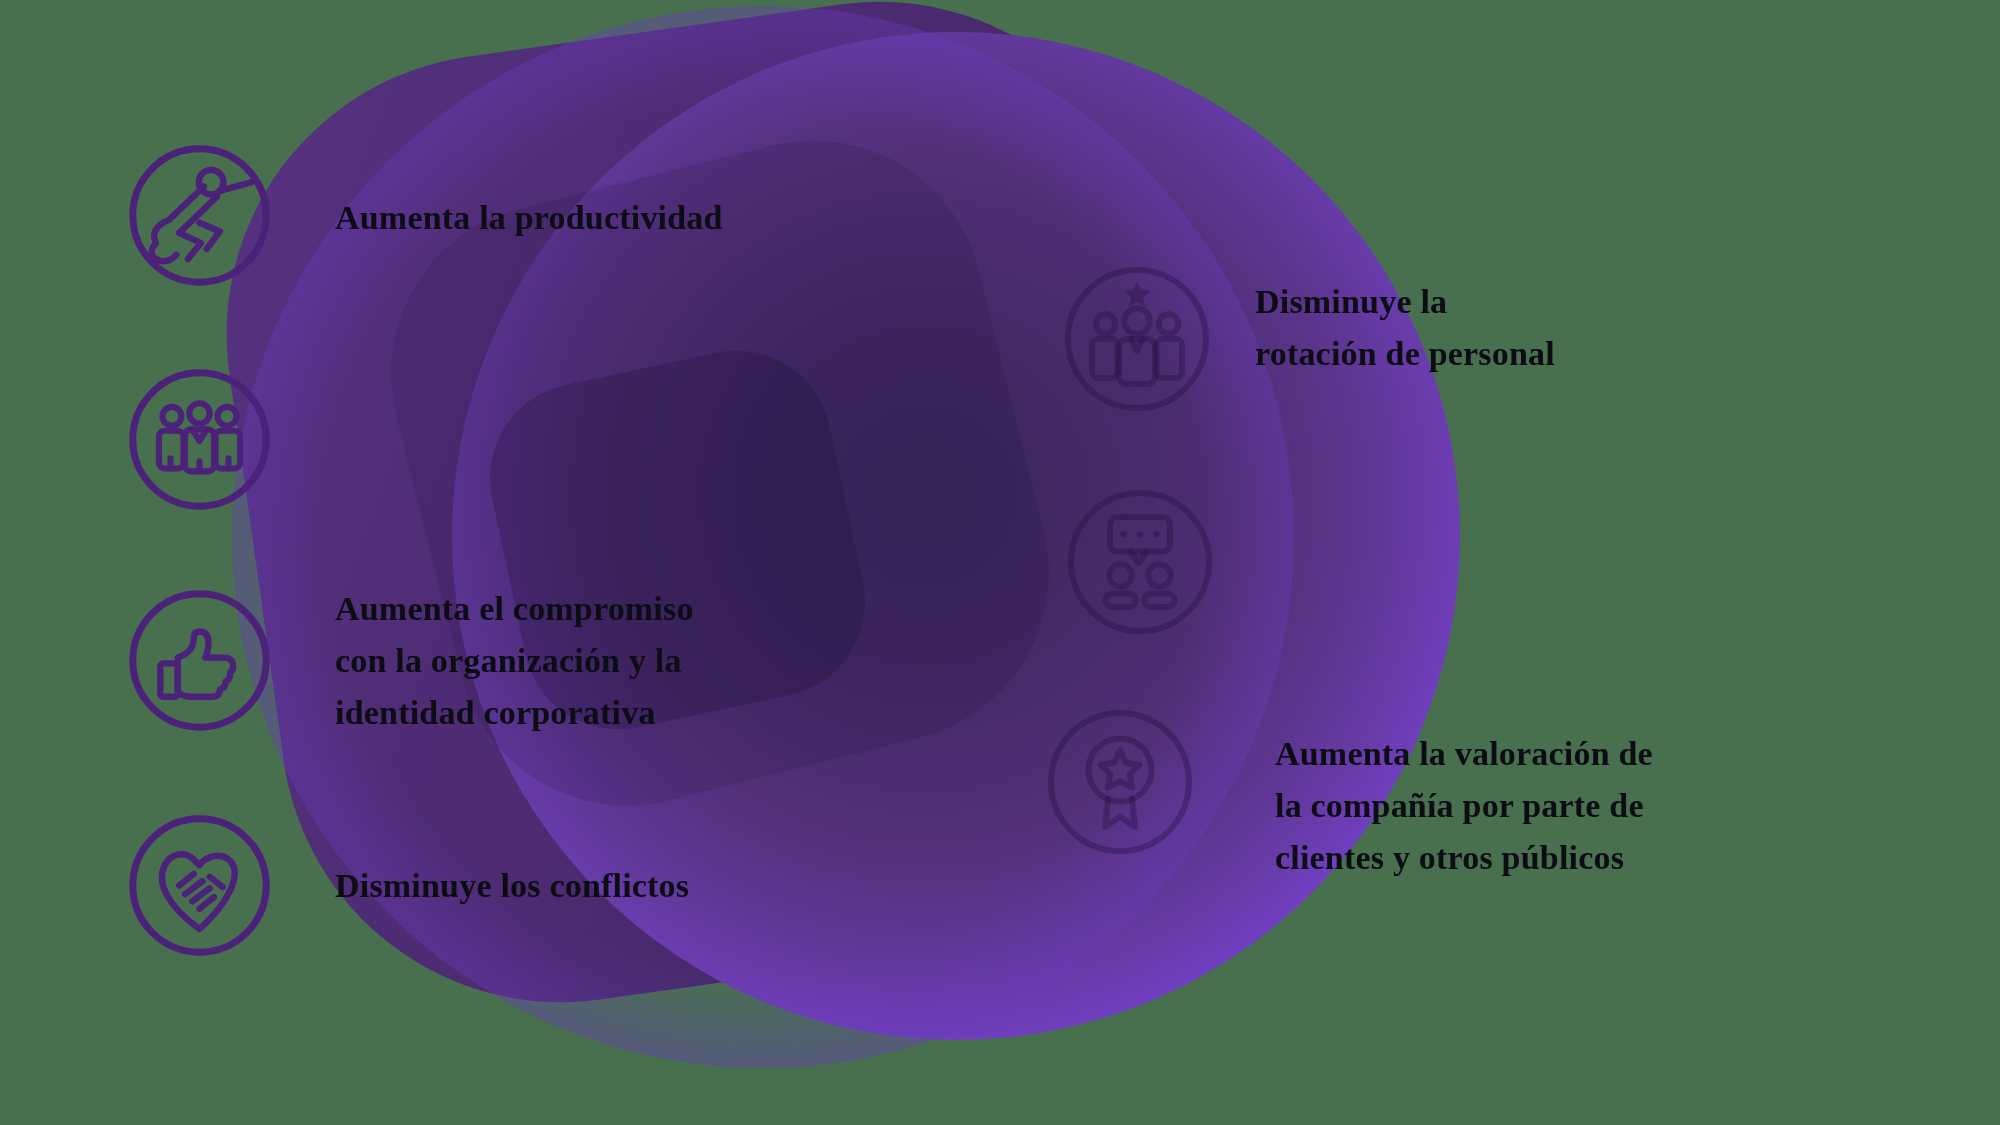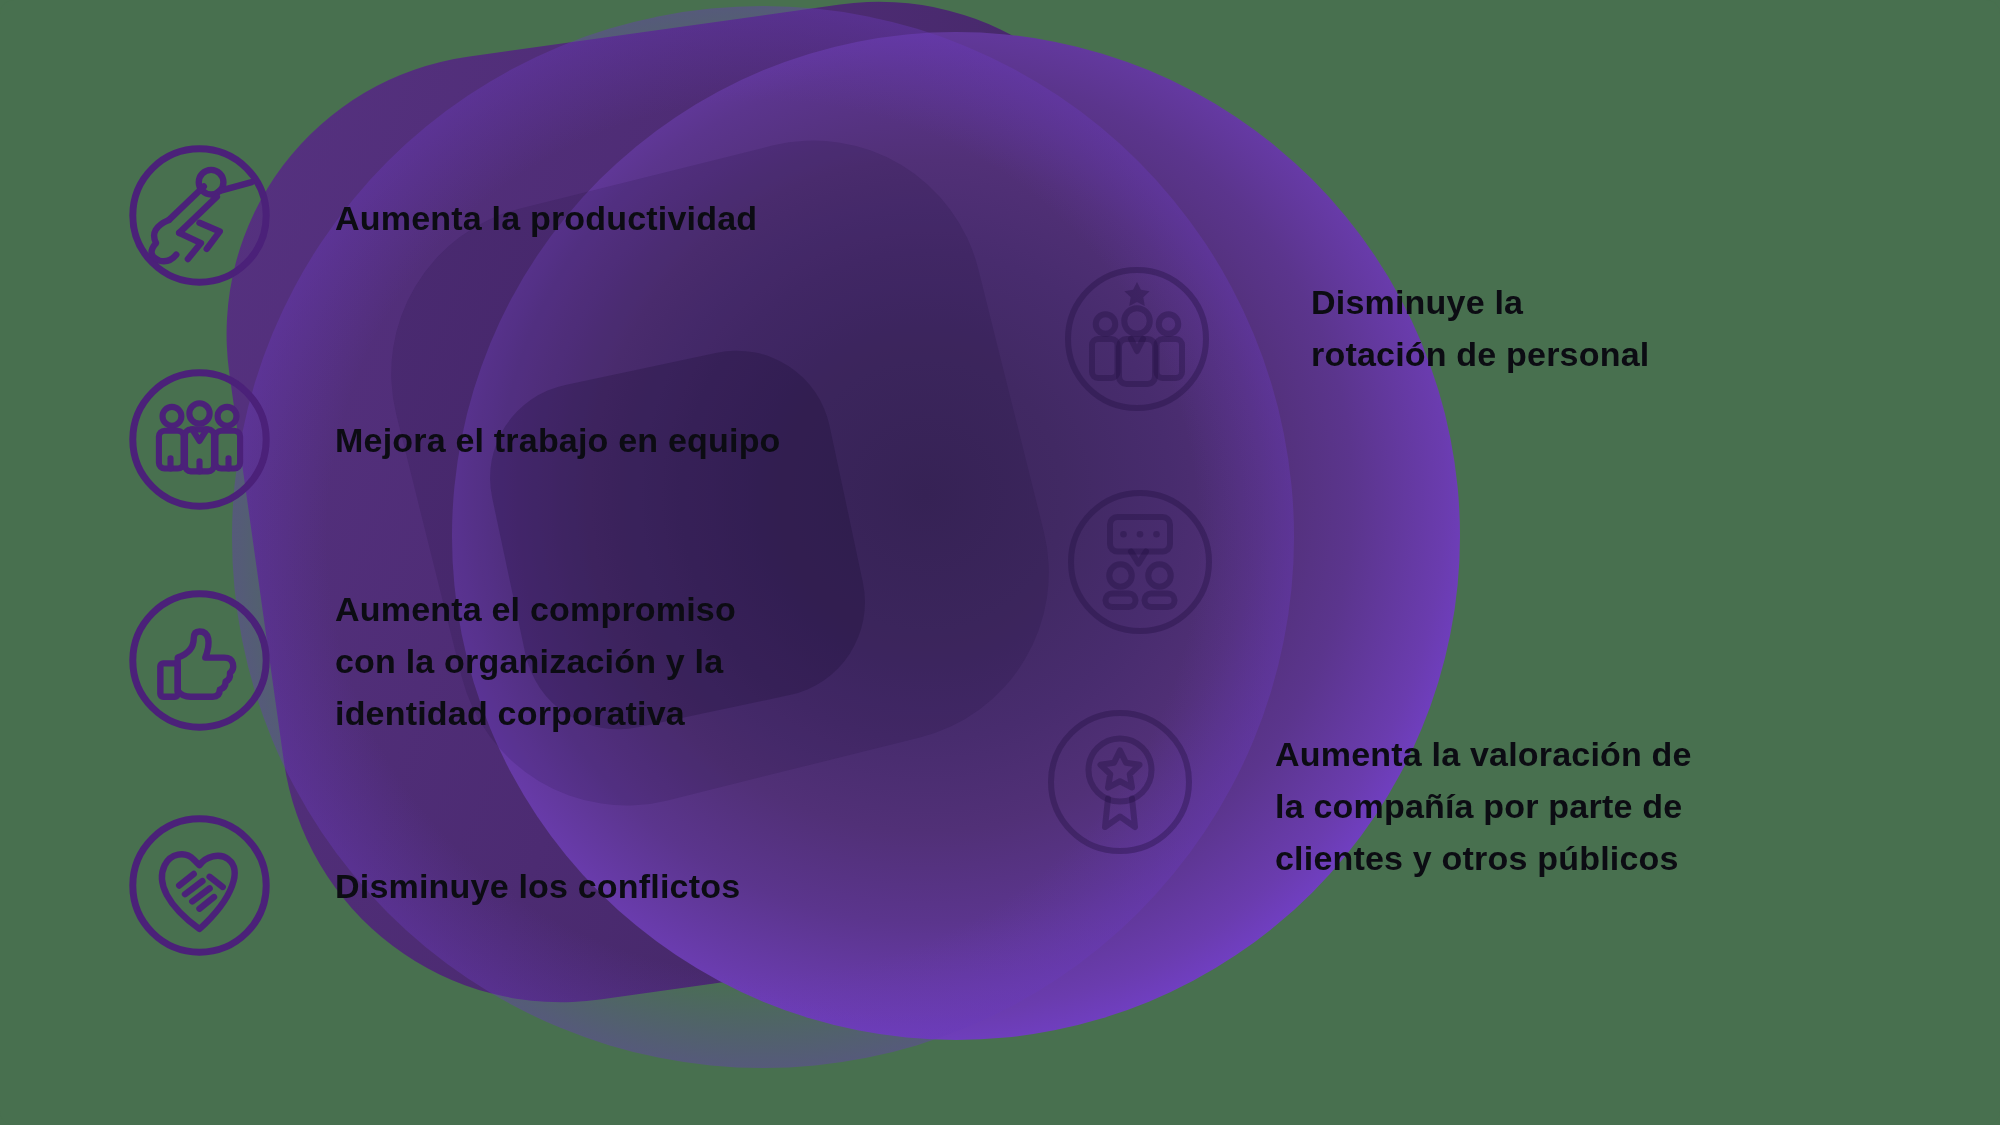--- a/index.html
+++ b/index.html
@@ -1,19 +1,19 @@
 <!DOCTYPE html>
 <html><head>
 <meta charset="utf-8">
 <style>
   html,body{margin:0;padding:0;background:#48704F;}
   .stage{
     position:relative;width:2000px;height:1125px;overflow:hidden;
     background:#48704F;
-    font-family:Liberation Sans, sans-serif;
+    font-family:Liberation Serif, serif;
     border-radius:14px;
   }
   
   .blob{position:absolute;}
   .blob-squircle{
     left:252px;top:26px;width:936px;height:952px;border-radius:280px;
     transform:rotate(-8deg);
     background:linear-gradient(118deg,#55317F 6%,#4C2B72 46%,#402661 86%);
   }
   .blob-main-circle{
@@ -58,21 +58,21 @@
   .ghost-3{left:1045px;top:707px;}
   
   .label{
     position:absolute;color:#0C0C13;font-weight:700;font-size:34px;
     line-height:52px;white-space:pre-line;letter-spacing:0.2px;
   }
   .label-l1{left:335px;top:192px;}
   .label-l2{left:335px;top:414px;}
   .label-l3{left:335px;top:583px;}
   .label-l4{left:335px;top:860px;}
-  .label-r1{left:1311px;top:276px;}
+  .label-r1{left:1255px;top:276px;}
   .label-r2{left:1275px;top:476px;}
   .label-r3{left:1275px;top:728px;}
 </style>
 </head>
 <body>
 
 <div class="stage">
 
   <div class="blob blob-squircle"></div>
   <div class="blob blob-main-circle"></div>
@@ -157,21 +157,20 @@
       <path d="M50 80 C28 64 20 48 26 36 C30 28 40 26 46 32 L50 36 C54 30 64 27 70 32 C79 39 74 58 50 80 Z"></path>
       <path d="M36 50 l10 -8"></path>
       <path d="M40 56 l12 -9"></path>
       <path d="M45 61 l12 -9"></path>
       <path d="M50 66 l10 -8"></path>
       <path d="M57 44 l9 7"></path>
     </svg>
   </div>
 
   <div class="label label-l1">Aumenta la productividad</div>
-  <div class="label label-l2">Mejora el trabajo en equipo</div>
   <div class="label label-l4">Disminuye los conflictos</div>
   <div class="label label-l3">Aumenta el compromiso
 con la organización y la
 identidad corporativa</div>
   <div class="label label-r1">Disminuye la
 rotación de personal</div>
   <div class="label label-r3">Aumenta la valoración de
 la compañía por parte de
 clientes y otros públicos</div>
 

